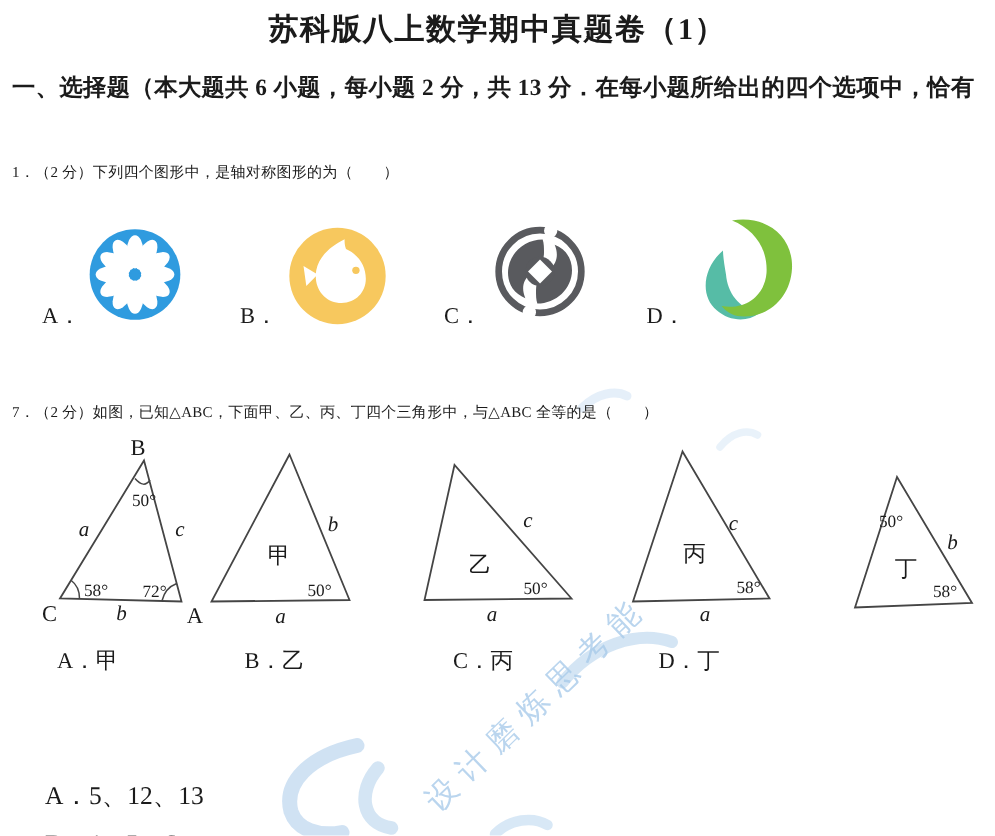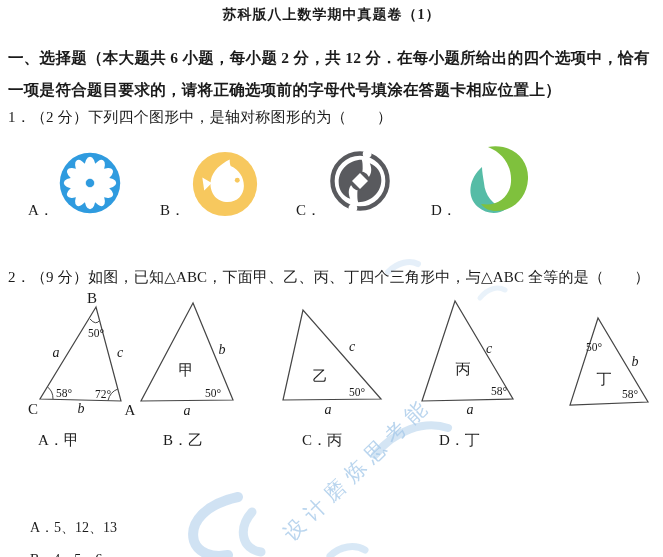--- a/index.html
+++ b/index.html
@@ -7,28 +7,28 @@
     width:663px;height:557px;position:relative;overflow:hidden;
     background:#ffffff;
     font-family:"Liberation Serif","DejaVu Serif",serif;
     color:#1b1b1b;
   }
   .abs{position:absolute;}
   .layer{position:absolute;left:0;top:0;z-index:1;}
   #watermark{position:absolute;left:0;top:0;z-index:0;pointer-events:none;}
   .title{
     left:0;top:6px;width:663px;text-align:center;
-    font-size:14px;font-weight:bold;letter-spacing:1px;
+    font-size:20px;font-weight:bold;letter-spacing:1px;
   }
   .section-line{
     left:8px;width:652px;font-size:15.5px;font-weight:bold;letter-spacing:.3px;
   }
-  .qtext{left:8px;font-size:15px;letter-spacing:.2px;}
+  .qtext{left:8px;font-size:10px;letter-spacing:.2px;}
   .optlabel{font-size:15px;}
-  .q3opt{left:30px;font-size:14px;}
+  .q3opt{left:30px;font-size:17px;}
   svg text{font-family:"Liberation Serif","DejaVu Serif",serif;}
   .tri-name{font-size:15px;}
   .tri-side{font-size:14px;font-style:italic;}
   .tri-angle{font-size:11.5px;}
   .tri-vertex{font-size:15px;}
 </style>
 </head>
 <body>
 
 <svg id="watermark" width="663" height="557" viewBox="0 0 663 557">
@@ -40,22 +40,21 @@
     <path d="M388 272 C398 262 410 260 418 264" stroke-width="6" opacity="0.3"></path>
     <path d="M480 298 C488 288 498 286 505 290" stroke-width="5" opacity="0.25"></path>
   </g>
   <text transform="translate(292,542) rotate(-44)" font-size="21" letter-spacing="7" fill="#a9cbea" opacity="0.8">设计磨炼思考能</text>
 </svg>
 
 <div class="layer" style="width:663px;height:557px;">
 
   <div class="abs title">苏科版八上数学期中真题卷（1）</div>
 
-  <div class="abs section-line" style="top:48px;">一、选择题（本大题共 6 小题，每小题 2 分，共 12 分．在每小题所给出的四个选项中，恰有</div>
-  <div class="abs section-line" style="top:80px;">一项是符合题目要求的，请将正确选项前的字母代号填涂在答题卡相应位置上）</div>
+  <div class="abs section-line" style="top:48px;">一、选择题（本大题共 6 小题，每小题 2 分，共 13 分．在每小题所给出的四个选项中，恰有</div>
 
   <div class="abs qtext" style="top:108px;">1．（2 分）下列四个图形中，是轴对称图形的为（　　）</div>
 
   <div class="abs optlabel" style="left:28px;top:201px;">A．</div>
   <div class="abs optlabel" style="left:160px;top:201px;">B．</div>
   <div class="abs optlabel" style="left:296px;top:201px;">C．</div>
   <div class="abs optlabel" style="left:431px;top:201px;">D．</div>
 
   <svg class="abs" style="left:58px;top:151px;" width="64" height="64" viewBox="0 0 72 72">
     <circle cx="36" cy="36" r="34" fill="#2f9bdf"></circle>
@@ -92,21 +91,21 @@
     <circle cx="36" cy="36" r="11" fill="#595a5e"></circle>
     <path fill="#ffffff" d="M36 27 L45 36 L36 45 L27 36 Z"></path>
   </svg>
 
   <svg class="abs" style="left:458px;top:141px;" width="80" height="80" viewBox="0 0 80 80">
     <path fill="#56bca6" d="M24 26 C11 37 8 56 20 66 C28 73 40 74 48 68 C34 64 27 54 26 42 C25 36 24 30 24 26 Z"></path>
     <path fill="#7fc13d" d="M30 6 C53 2 71 17 70 38 C69 57 55 70 38 70 C32 70 27 68 23 63 C40 66 52 55 53 41 C54 25 45 12 30 6 Z"></path>
     <path fill="none" stroke="#ffffff" stroke-width="2.4" stroke-linecap="round" d="M30 10 C44 18 51 30 50 44"></path>
   </svg>
 
-  <div class="abs qtext" style="top:268px;">2．（9 分）如图，已知△ABC，下面甲、乙、丙、丁四个三角形中，与△ABC 全等的是（　　）</div>
+  <div class="abs qtext" style="top:268px;">7．（2 分）如图，已知△ABC，下面甲、乙、丙、丁四个三角形中，与△ABC 全等的是（　　）</div>
 
   <svg class="abs" style="left:0;top:290px;" width="663" height="132" viewBox="0 0 663 132">
     <g stroke="#454545" stroke-width="1.2" fill="none">
 
       <path d="M96 17 L40 109 L121 111 Z"></path>
       <path d="M90 29 Q96 36 100 30" stroke-width="1"></path>
       <path d="M53 109 Q53 101 47.5 97" stroke-width="1"></path>
       <path d="M108 110.5 Q110 102 117.8 99" stroke-width="1"></path>
 
       <path d="M193 13 L141 111 L233 110 Z"></path>

